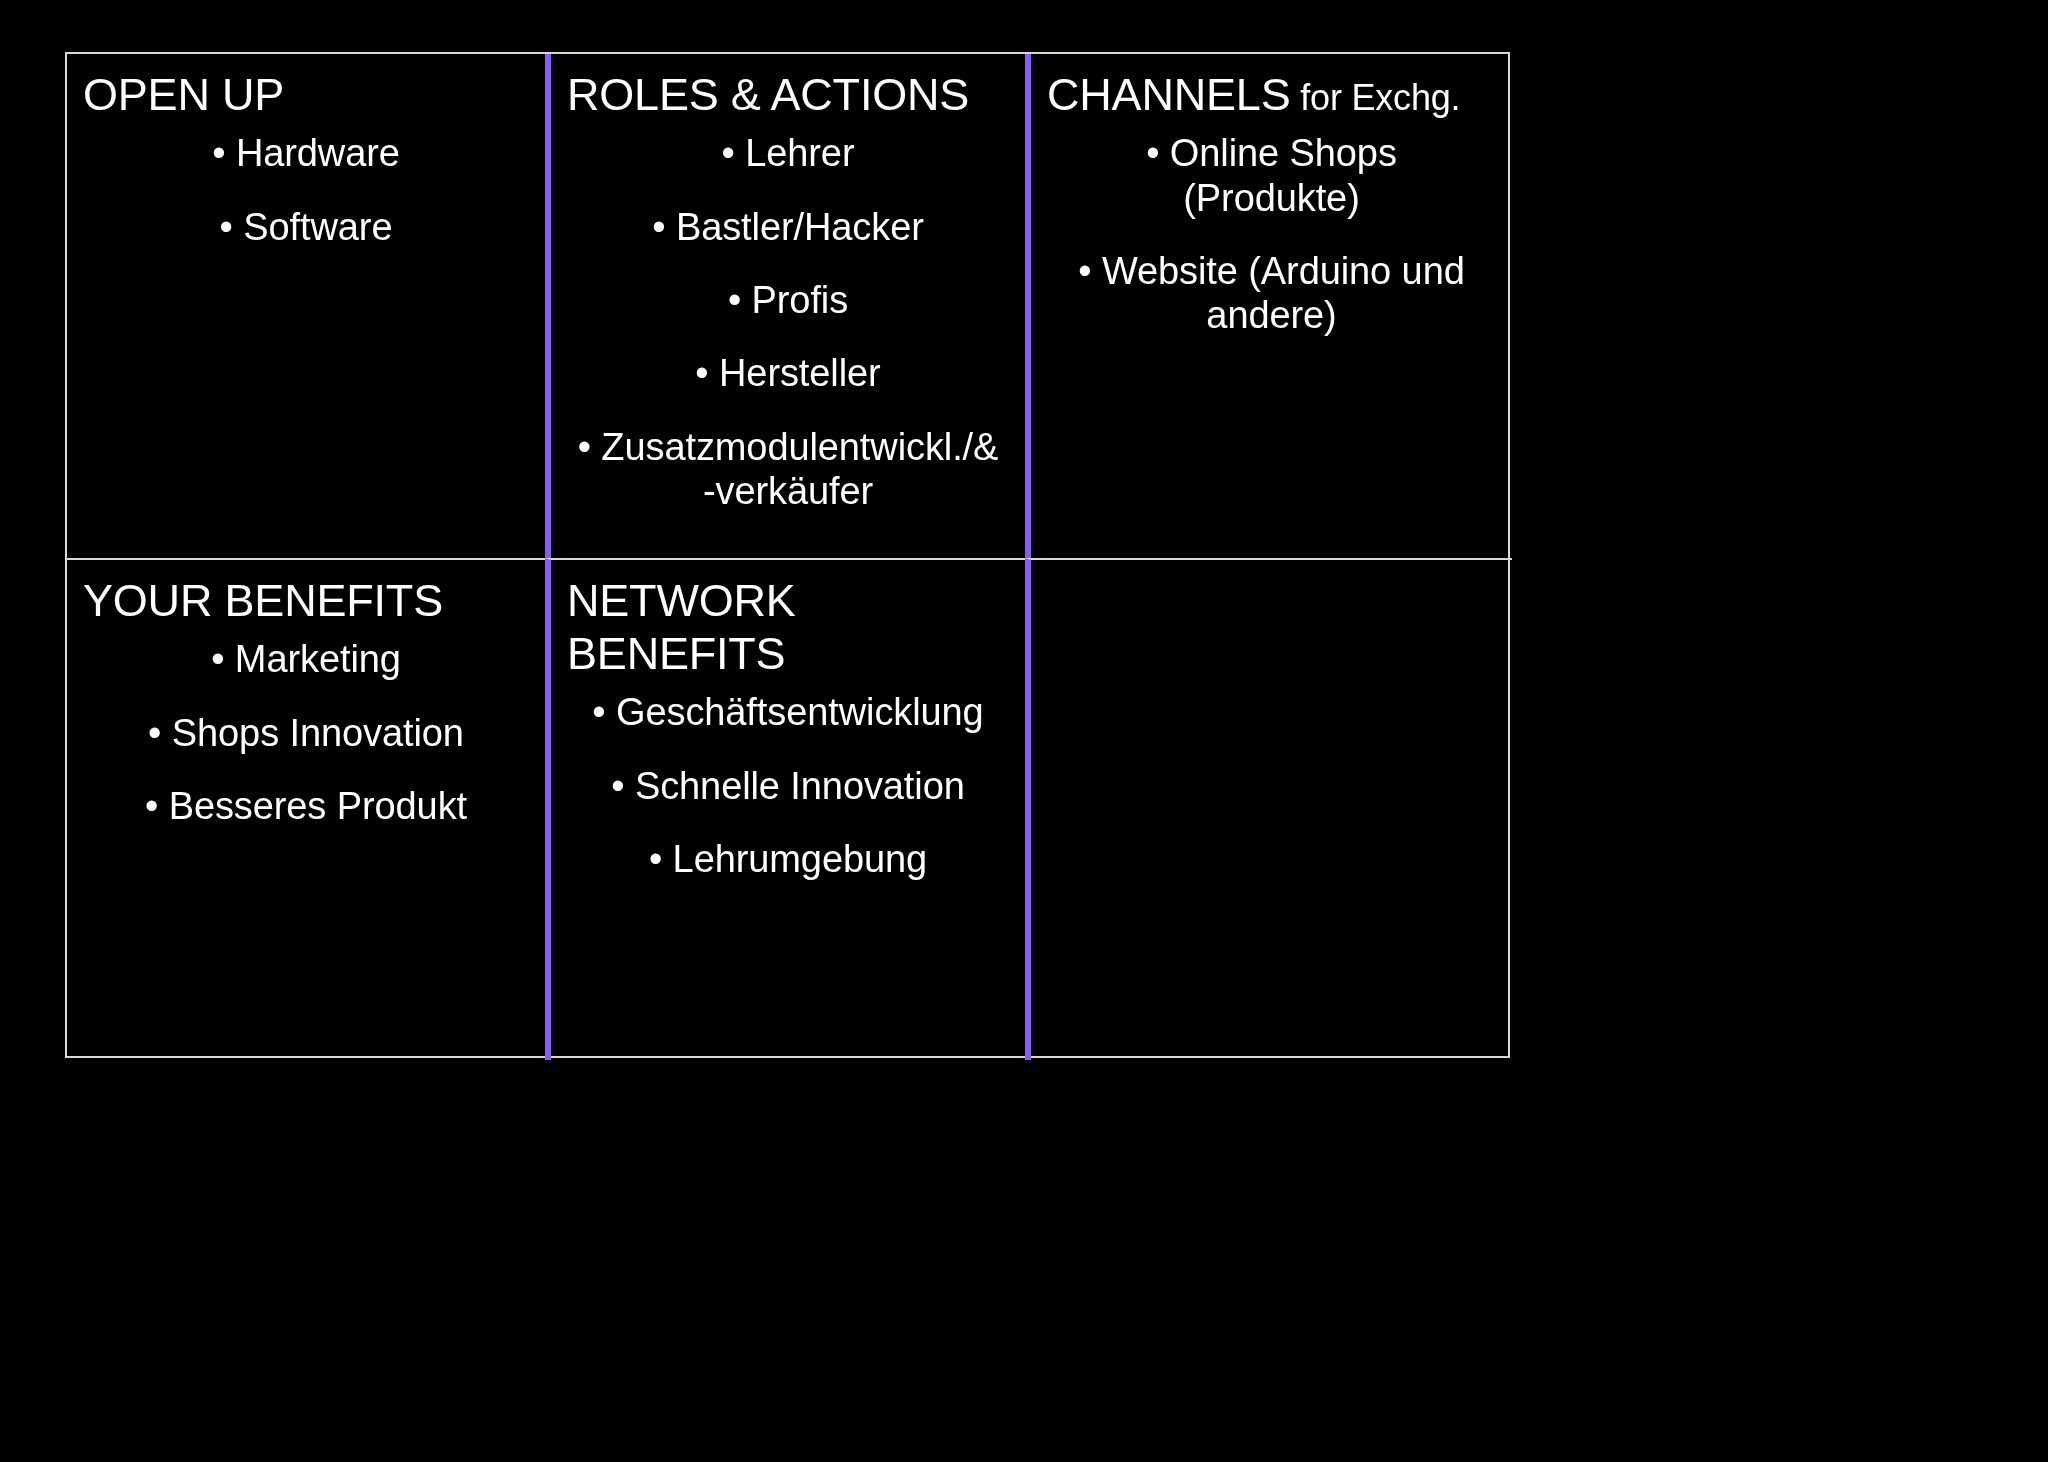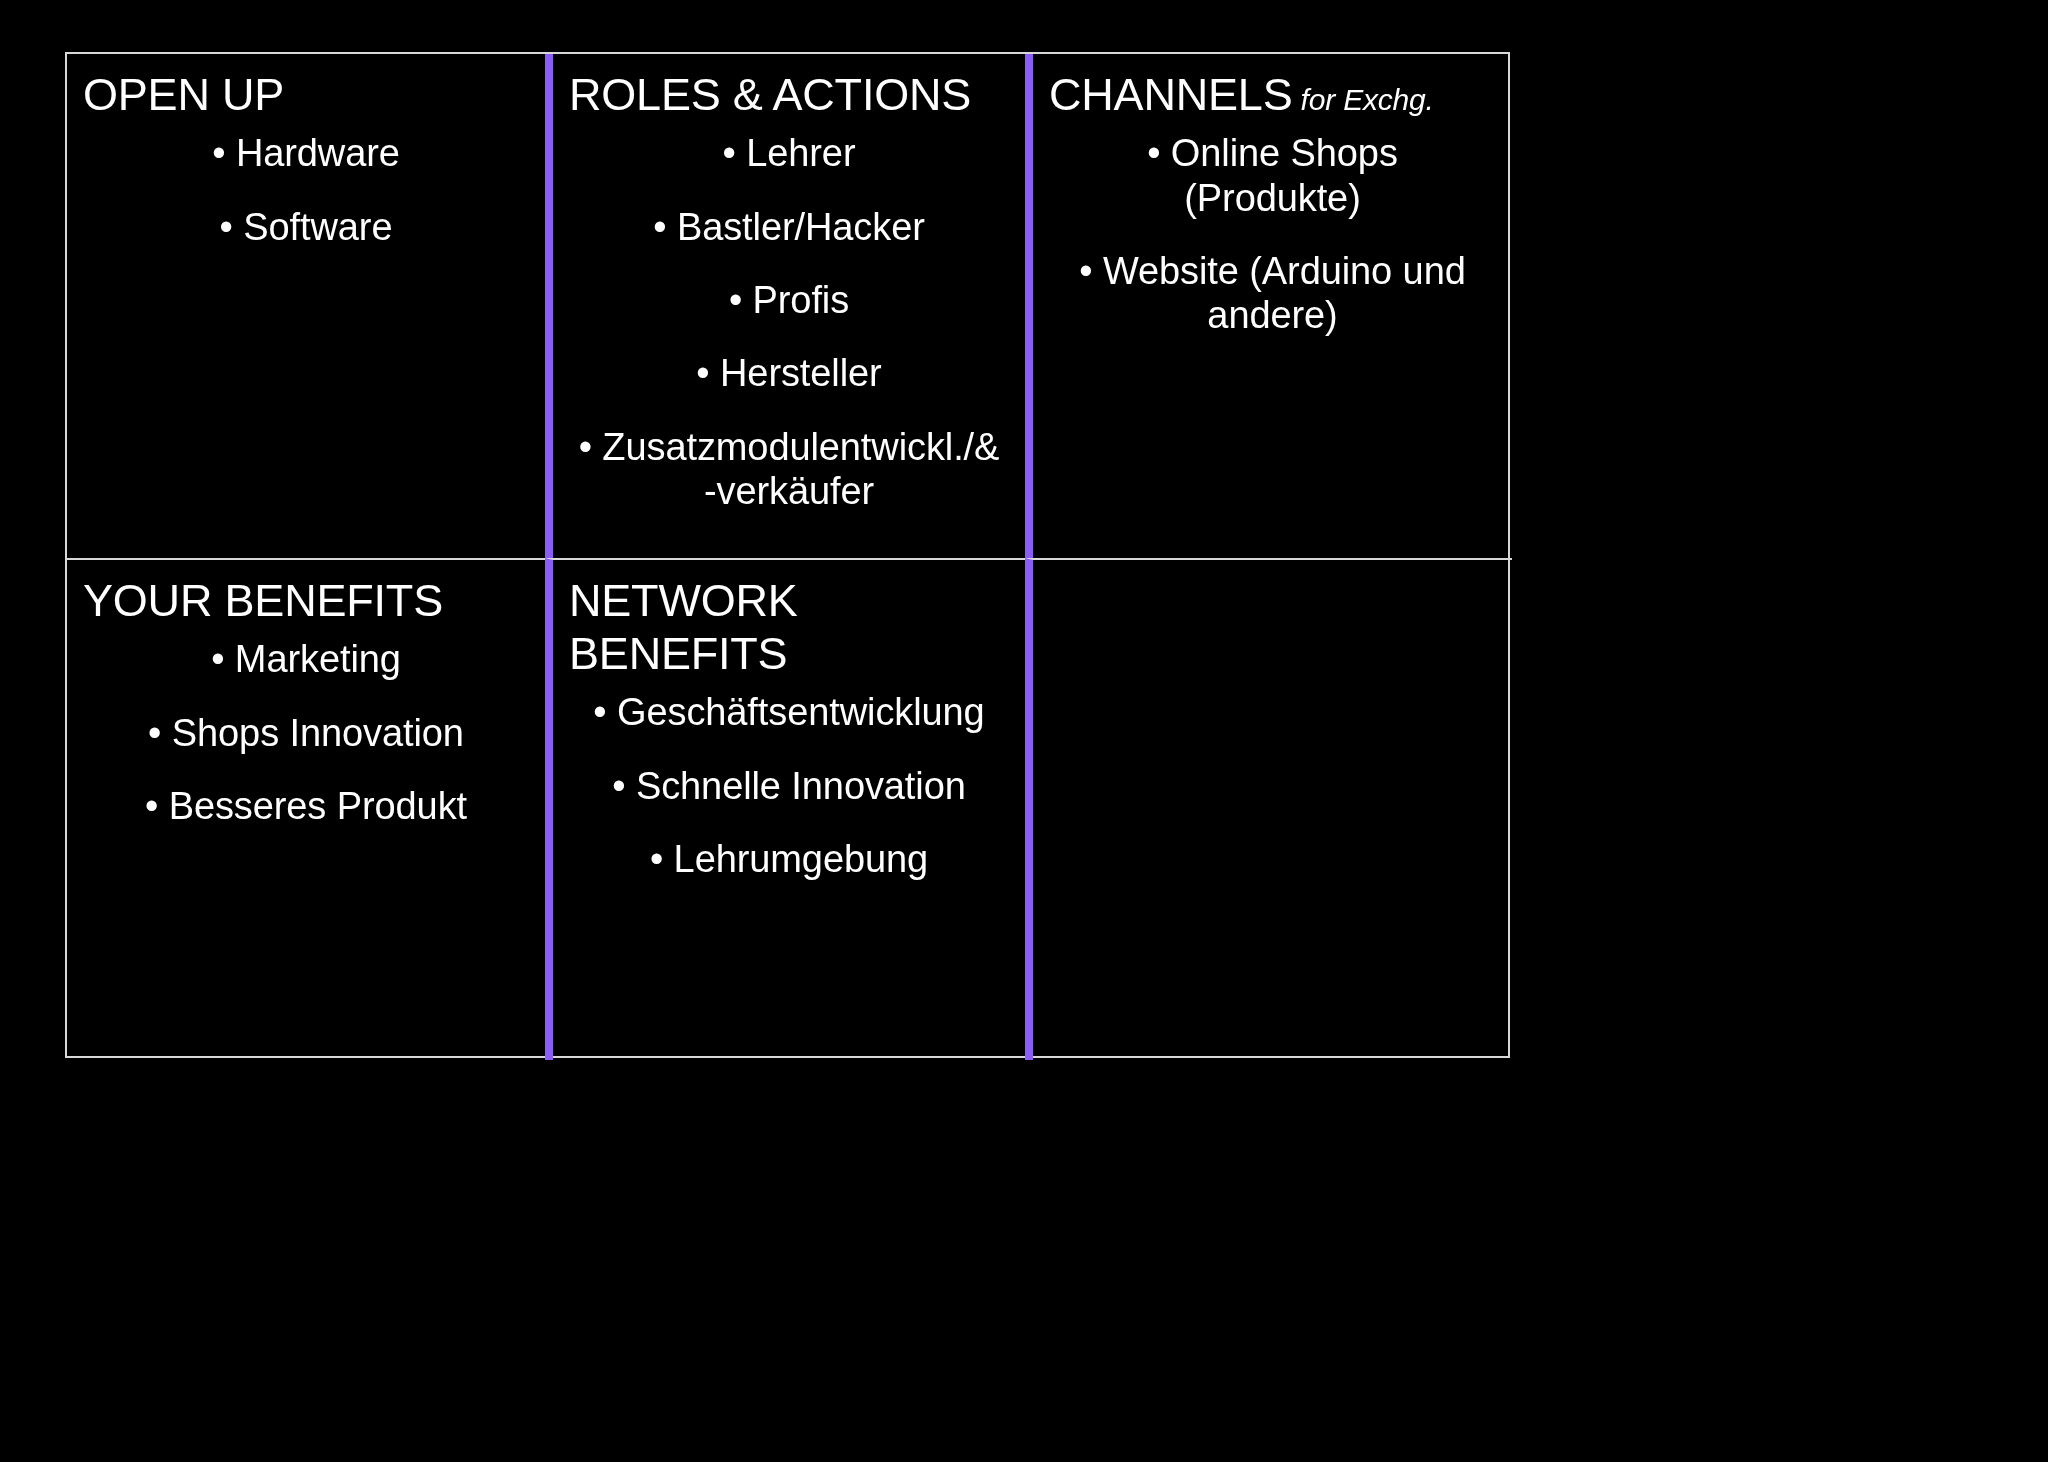--- a/index.html
+++ b/index.html
@@ -37,37 +37,36 @@
     grid-template-rows: 504px 502px;
   }
 
   .cell {
     box-sizing: border-box;
     padding: 14px 16px 10px 16px;
     overflow: visible;
     position: relative;
   }
   .cell.col-b, .cell.col-c {
-    border-left: 8px solid #8b5cf6;
+    border-left: 6px solid #8b5cf6;
   }
   .cell.row-2 {
     border-top: 2px solid #d8d8d8;
   }
 
   .cell-title {
     font-size: 45px;
     line-height: 1.18;
     font-weight: normal;
     letter-spacing: -0.2px;
     margin: 0 0 10px 0;
     white-space: pre-wrap;
   }
   .title-small {
-    font-size: 30px;
-    font-style: italic;
+    font-size: 36px;
   }
 
   .bullets {
     list-style: none;
     margin: 0;
     padding: 0;
     text-align: center;
   }
   .bullets li {
     font-size: 38px;

